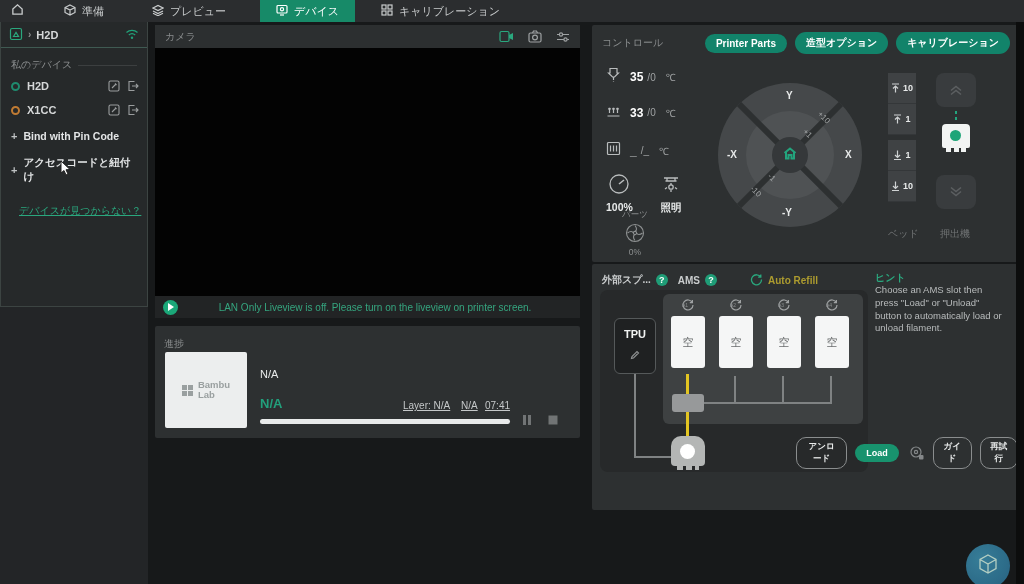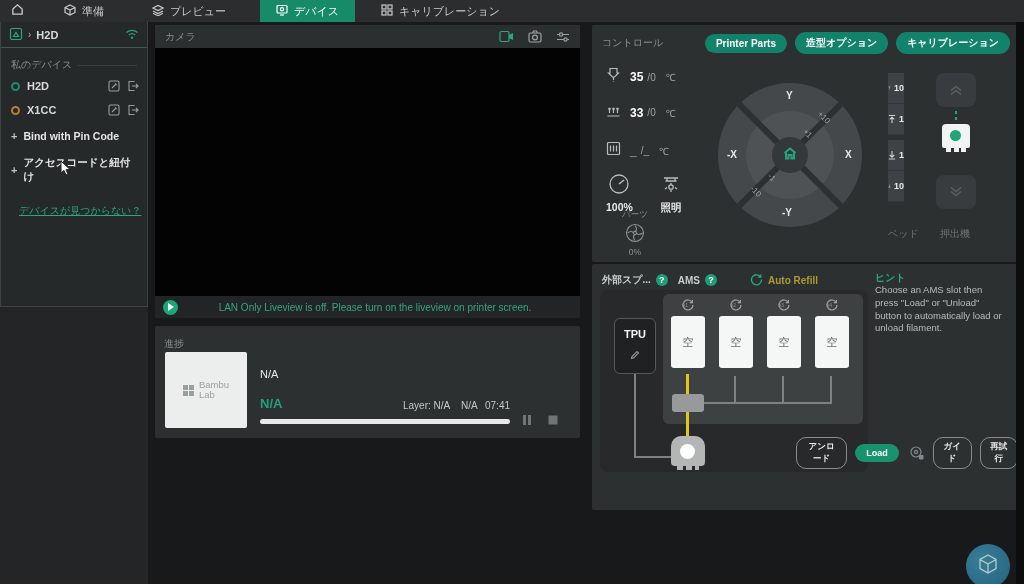--- a/index.html
+++ b/index.html
@@ -55,24 +55,24 @@
     align-items:center; justify-content:center; }
   .play-btn::after { content:""; margin-left:1px; border-left:6px solid #fff;
     border-top:4px solid transparent; border-bottom:4px solid transparent; }
   .cam-msg { flex:1; text-align:center; color:#35a57f; font-size:10px; }
 
   
   .thumb { position:absolute; left:10px; top:26px; width:82px; height:76px; background:#eceeee;
     border-radius:2px; display:flex; align-items:center; justify-content:center; gap:5px; }
   .logo-grid { display:grid; grid-template-columns:5px 5px; grid-template-rows:5px 5px; gap:1px; }
   .logo-grid i { background:#9aa0a0; }
-  .brand { color:#9aa0a0; font-size:9.5px; font-weight:normal; line-height:1.1; }
+  .brand { color:#9aa0a0; font-size:9.5px; font-weight:bold; line-height:1.1; }
   .p-job { position:absolute; left:105px; top:42px; color:#e8eaea; font-size:11px; }
   .p-status { position:absolute; left:105px; top:70px; color:#22a07c; font-size:13px; font-weight:bold; }
-  .p-meta { position:absolute; top:74px; color:#c5c8c9; font-size:10px; }
+  .p-meta { position:absolute; top:74px; color:#c5c8c9; font-size:10px;text-decoration:underline; }
   .p-bar { position:absolute; left:105px; top:93px; width:250px; height:5px; border-radius:3px;
     background:#e8eaea; }
   .p-ctl { position:absolute; top:88px; color:#717475; display:flex; }
 
   
   .ctl-header { display:flex; align-items:center; padding:7px 8px 0 10px; }
   .ctl-header .spacer { flex:1; }
   .pill { background:#12836a; color:#fff; font-size:10px; font-weight:bold; border:none;
     border-radius:11px; padding:4px 11px; margin-left:8px; }
   .temp-row { position:absolute; display:flex; align-items:center; color:#b9bcbd; }
@@ -90,21 +90,21 @@
     border-radius:50%; background:#4f5254; }
   .jog .bar { position:absolute; left:-15px; top:69px; width:174px; height:6px; background:#2d3031; }
   .jog .bar.a { transform:rotate(45deg); }
   .jog .bar.b { transform:rotate(-45deg); }
   .jog .home { position:absolute; left:54px; top:54px; width:36px; height:36px; border-radius:50%;
     background:#35383a; display:flex; align-items:center; justify-content:center; }
   .jog .ax { position:absolute; color:#e8eaea; font-size:10px; font-weight:bold; }
   .jog .step { position:absolute; color:#a3a6a7; font-size:8px; transform:rotate(45deg); }
 
   
-  .bedcol { position:absolute; width:16px; display:flex; flex-direction:column; }
+  .bedcol { position:absolute; width:28px; display:flex; flex-direction:column; }
   .bedbtn { height:31px; background:#3f4244; border:none; color:#e8eaea; font-size:9px;
     font-weight:bold; display:flex; align-items:center; justify-content:center; gap:3px;
     border-bottom:1px solid #343739; }
   .bedbtn.gap { margin-top:5px; }
   .excol-btn { position:absolute; width:40px; height:34px; background:#393c3e; border:none;
     border-radius:8px; color:#5c5f61; display:flex; align-items:center; justify-content:center; }
   .ex-graphic { position:absolute; width:28px; height:40px; }
   .ex-dash { position:absolute; left:13px; top:0; width:2px; height:12px;
     background:repeating-linear-gradient(#23a47d 0 3px, transparent 3px 6px); }
   .ex-body { position:absolute; left:0; top:13px; width:28px; height:24px; background:#f2f4f3;

